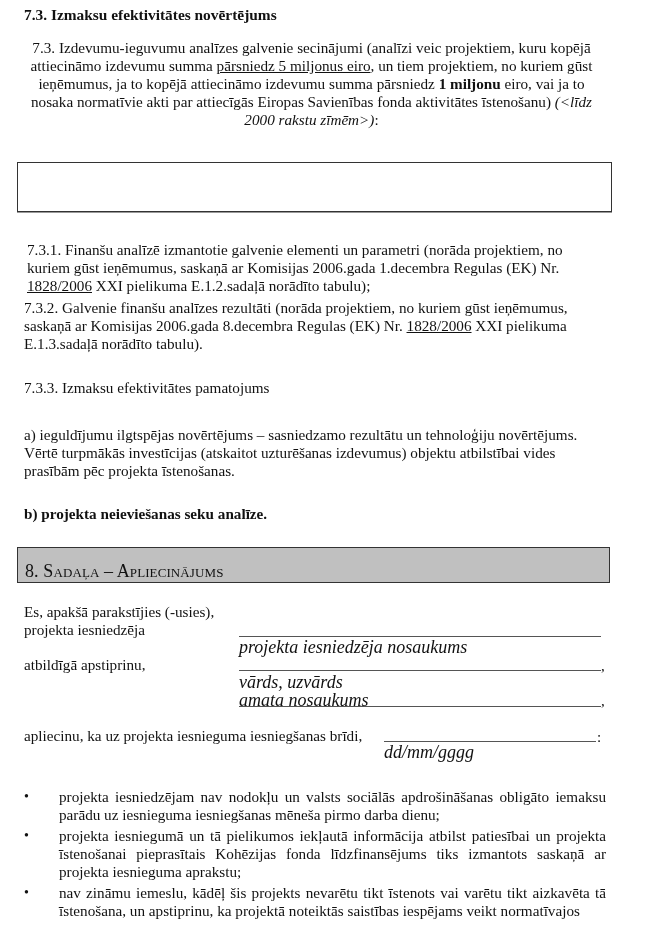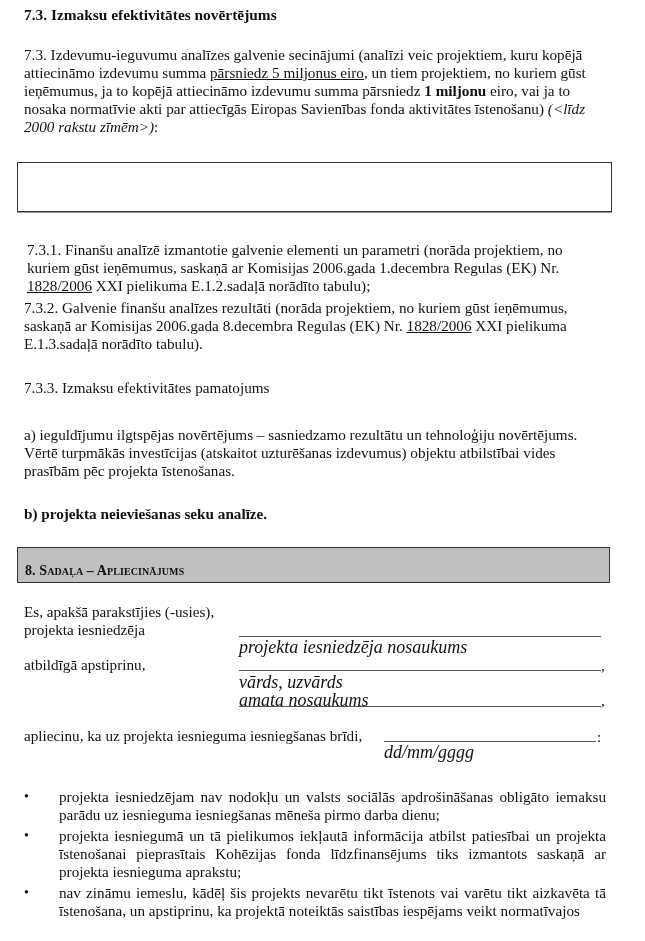--- a/index.html
+++ b/index.html
@@ -20,21 +20,21 @@
     .abs { position: absolute; }
     .h-section {
       left: 24px; top: 6px;
       font-weight: bold;
       font-size: 15.4px;
     }
     .para {
       left: 24px;
       width: 575px;
     }
-    .p1 { top: 46px; }
+    .p1 { top: 39px; text-align: center; }
     u { text-decoration: underline; }
     .it { font-style: italic; }
     .empty-box {
       left: 17px; top: 162px;
       width: 593px; height: 48px;
       border: 1.5px solid #333333;
       background: #ffffff;
       box-shadow: 0 1px 0 #999;
     }
     .p731 { top: 241px; left: 27px; width: 575px; }
@@ -45,22 +45,22 @@
     .sec8-band {
       left: 17px; top: 547px;
       width: 593px; height: 36px;
       background: #c0c0c0;
       border: 1.5px solid #333333;
       box-sizing: border-box;
     }
     .sec8-title {
       position: absolute;
       left: 7px; bottom: 2px;
-      font-weight: bold;
-      font-size: 14px;
+      font-weight: normal;
+      font-size: 18px;
       font-variant: small-caps;
       letter-spacing: 0.1px;
     }
     .sig-label { left: 24px; }
     .sig-line {
       border-bottom: 1.3px solid #555555;
       height: 0;
     }
     .sig-caption {
       font-style: italic;

